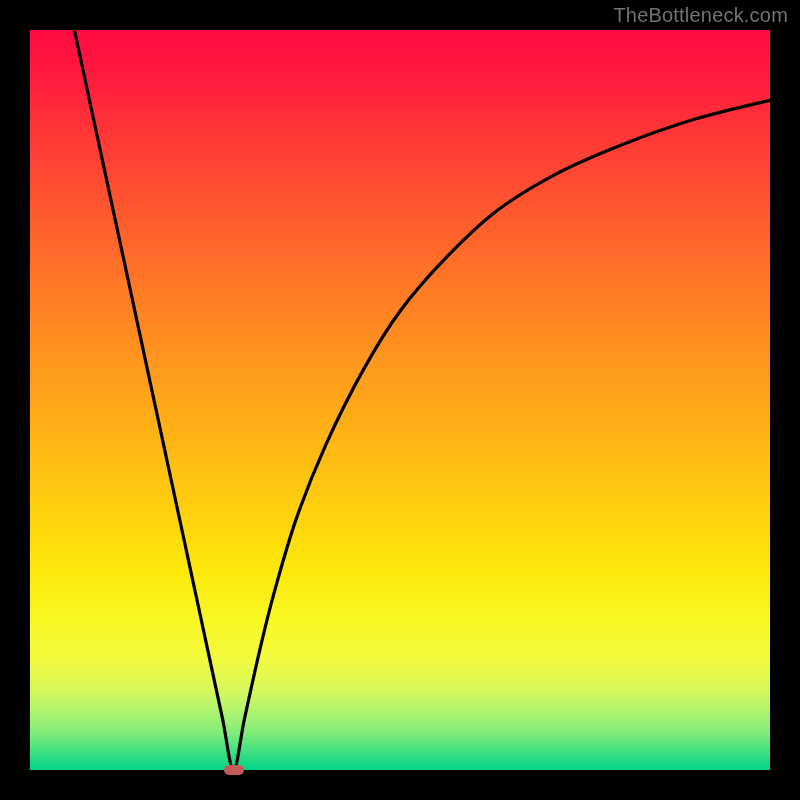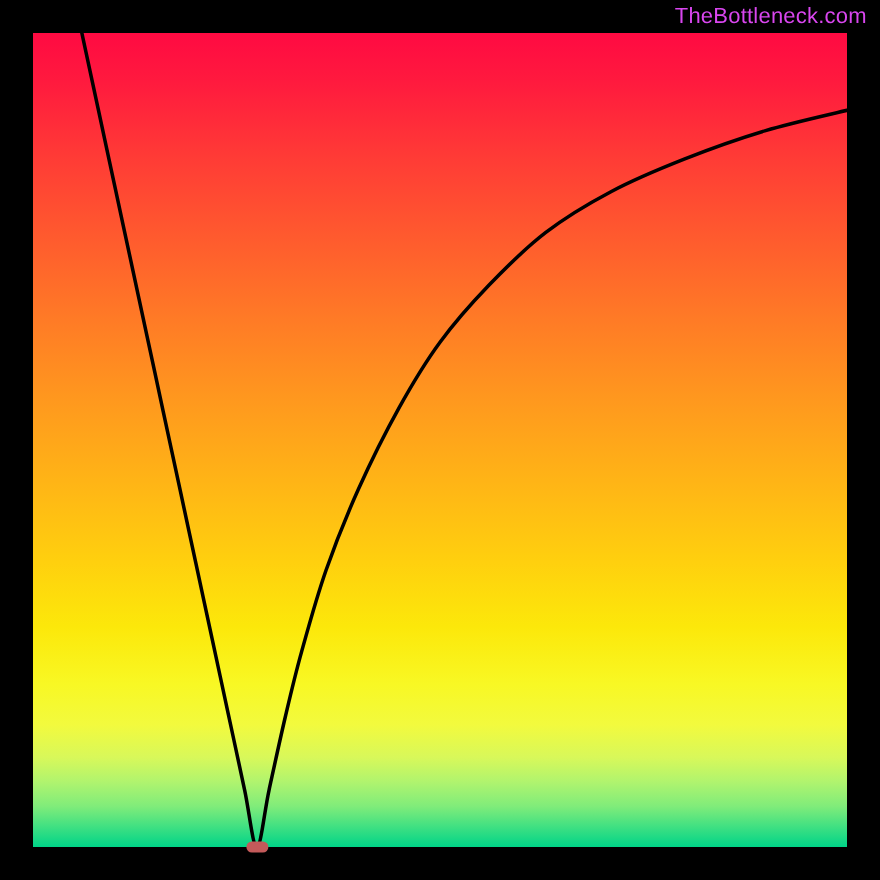--- a/index.html
+++ b/index.html
@@ -57,21 +57,21 @@
     width: 20px;
     height: 10px;
     border-radius: 5px;
     background: #c45a5a;
     transform: translate(-50%, -50%);
   }
   .watermark {
     position: absolute;
     top: 4px;
     right: 12px;
-    color: #d946ef;
+    color: #737373;
     font-size: 20px;
     font-weight: 500;
     letter-spacing: 0.2px;
     user-select: none;
   }
 </style>
 </head>
 <body>
 
 <div class="frame">

